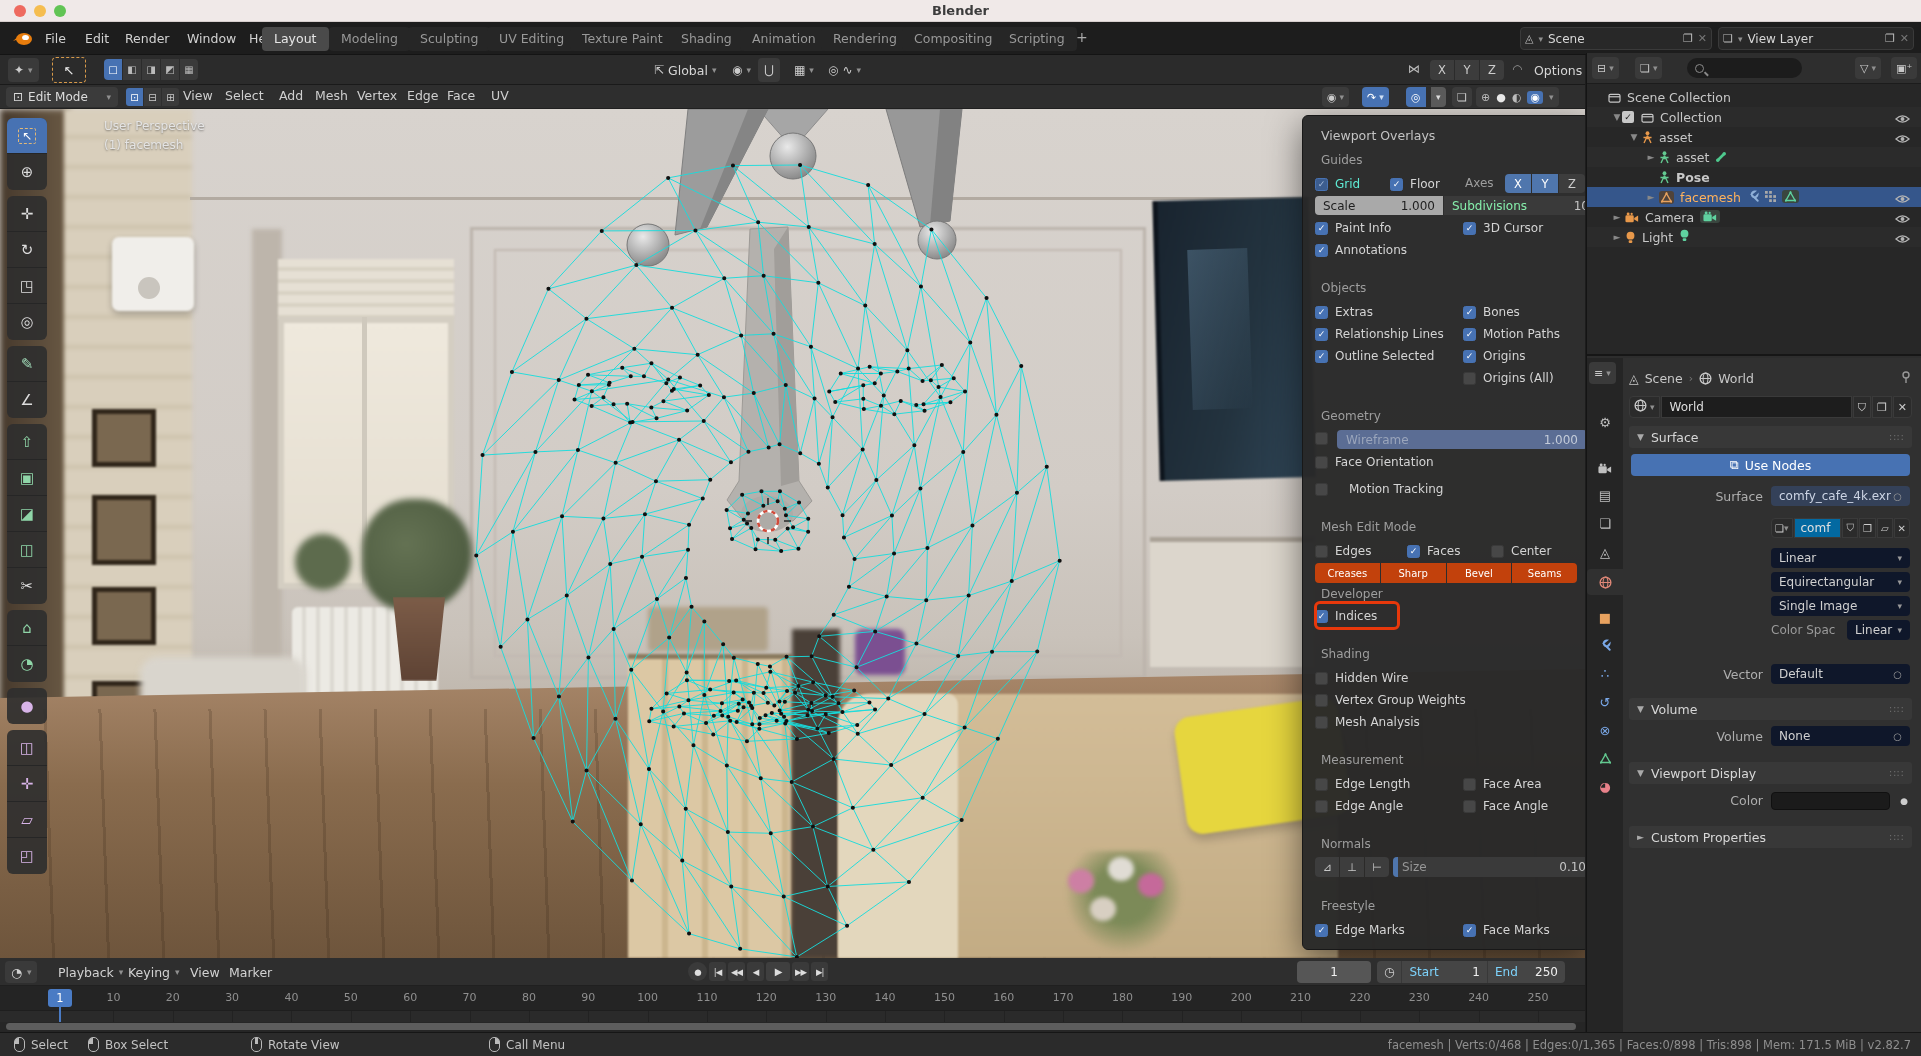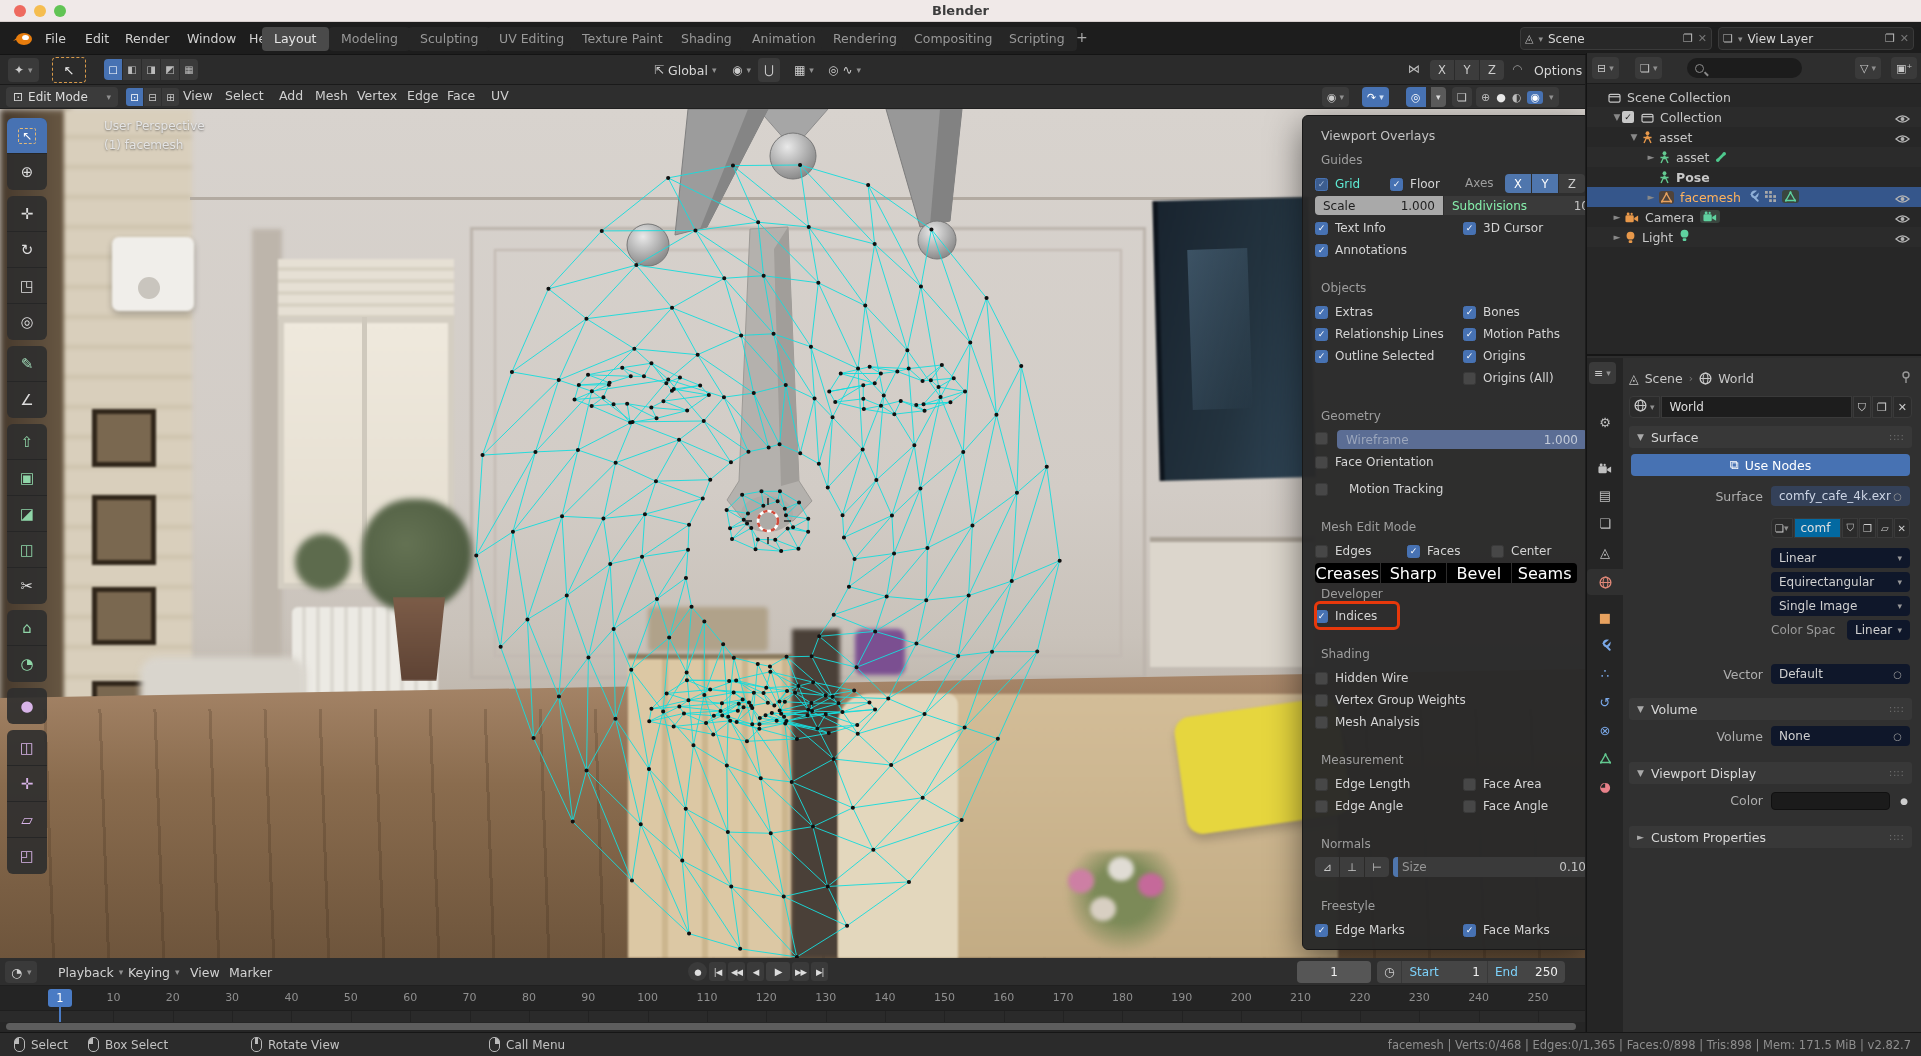--- a/index.html
+++ b/index.html
@@ -86,21 +86,21 @@
 .axgrp span.on{background:#4f76ad;color:#fff}
 .axgrp span:first-child{border-radius:4px 0 0 4px}
 .axgrp span:last-child{border-radius:0 4px 4px 0}
 .slid{position:absolute;top:1px;height:19px;display:flex;align-items:center;justify-content:space-between;padding:0 8px;font-size:12px}
 .slid.light{background:#a9a9a9;color:#1e1e1e;border-radius:4px 0 0 4px}
 .slid.dark{background:#3a3a3a;border-radius:0 4px 4px 0}
 .slid.dark .l{color:#86efac}.slid.dark .v{color:#c4c4c4}
 .wfslider{position:absolute;left:24px;top:1px;width:250px;height:19px;background:#5b6d94;border-radius:4px;display:flex;align-items:center;justify-content:space-between;padding:0 9px}
 .wfslider .l{color:#9aa5bb;font-size:12px}.wfslider .v{color:#c3cbd9;font-size:12px}
 .btnrow{display:flex;gap:1px;height:20px;margin:1px 2px 3px}
-.btnrow span{flex:1;background:#000000;color:#fff;font-size:16px;display:flex;align-items:center;justify-content:center}
+.btnrow span{flex:1;background:#c2410c;color:#fff;font-size:10px;display:flex;align-items:center;justify-content:center}
 .btnrow span:first-child{border-radius:4px 0 0 4px}
 .btnrow span:last-child{border-radius:0 4px 4px 0}
 .nrmicons{position:absolute;left:2px;top:0;display:flex;gap:1px}
 .nrmicons span{width:24px;height:20px;background:#3d3d3d;color:#c8c8c8;display:flex;align-items:center;justify-content:center;font-size:11px}
 .nrmicons span:first-child{border-radius:4px 0 0 4px}
 .nrmicons span:last-child{border-radius:0 4px 4px 0}
 .nrmslider{position:absolute;left:80px;top:0;width:202px;height:20px;background:#3a3a3a;border-radius:4px;display:flex;align-items:center;justify-content:space-between;padding:0 9px;overflow:hidden}
 .nrmslider::before{content:"";position:absolute;left:0;top:0;bottom:0;width:5px;background:#4f76ad}
 .nrmslider .l{color:#979797;font-size:12px}.nrmslider .v{color:#c4c4c4;font-size:12px}
 
@@ -513,21 +513,21 @@
               <span class="v">1.000</span>
             </span>
             <span class="slid dark" style="left: 131px; width: 153px;">
               <span class="l">Subdivisions</span>
               <span class="v">10</span>
             </span>
           </div>
           <div class="ovl-row">
             <span class="ovl-check" style="left: 2px;">
               <span class="cb on">✓</span>
-              <span class="cblbl">Text Info</span>
+              <span class="cblbl">Paint Info</span>
             </span>
             <span class="ovl-check" style="left: 150px;">
               <span class="cb on">✓</span>
               <span class="cblbl">3D Cursor</span>
             </span>
           </div>
           <div class="ovl-row">
             <span class="ovl-check" style="left: 2px;">
               <span class="cb on">✓</span>
               <span class="cblbl">Annotations</span>

